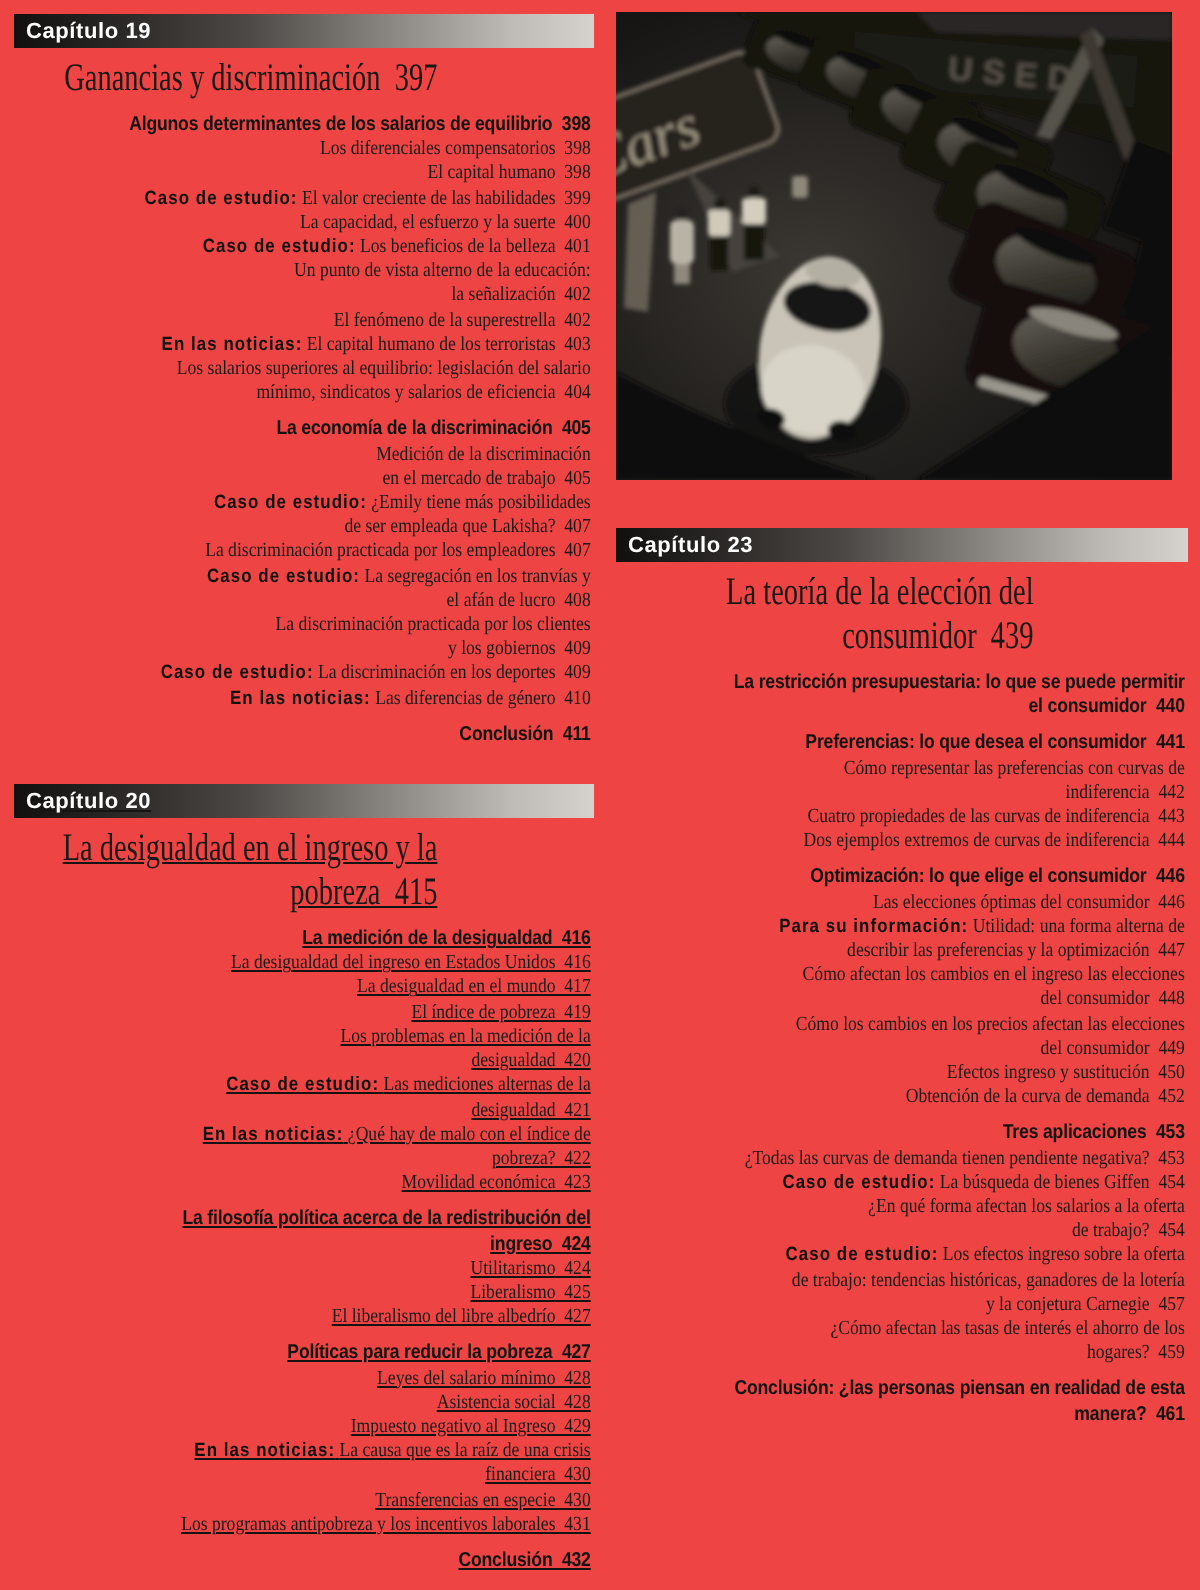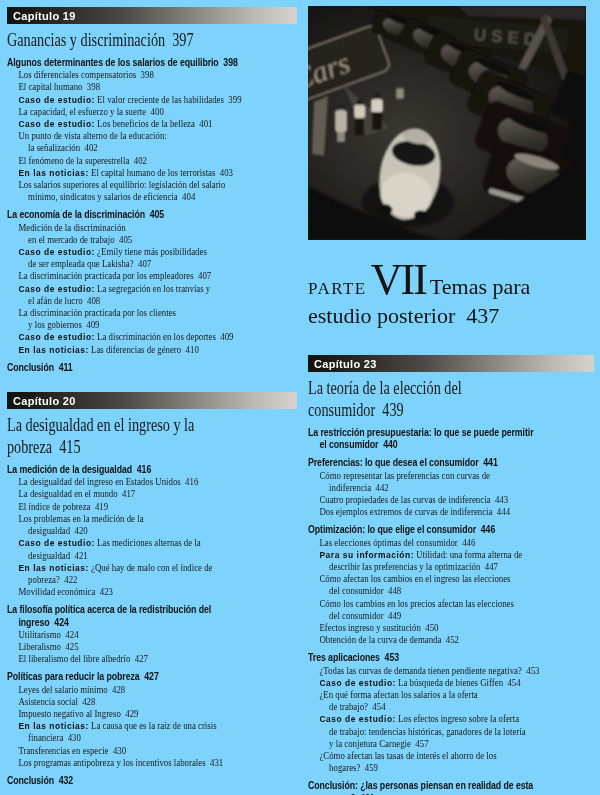--- a/index.html
+++ b/index.html
@@ -1,21 +1,21 @@
 <!DOCTYPE html>
 <html><head>
 <meta charset="utf-8">
 <style>
   html,body{margin:0;padding:0;}
   body{
     width:600px;height:795px;background:#fcfcfa;overflow:hidden;
     font-family:"Liberation Serif",serif;color:#141414;
     -webkit-font-smoothing:antialiased;
   }
-  .page{position:relative;width:600px;height:795px;background:#7dd3fc;}
+  .page{position:relative;width:600px;height:795px;background:#ef4444;text-align:right;}
   .col{position:absolute;top:0;}
   .col-left{left:7px;width:290px;}
   .col-right{left:308px;width:286px;}
 
   
   .chapter-bar{
     height:17px;display:flex;align-items:center;padding-left:6px;box-sizing:border-box;
     background:linear-gradient(to right,#12100e 0%,#262422 15%,#4c4845 40%,#8a8681 65%,#bcb8b3 85%,#d6d3ce 100%);
   }
   .bar-label{font:bold 11px "Liberation Sans",sans-serif;color:#ffffff;letter-spacing:.3px;}
@@ -34,21 +34,21 @@
   }
   .sec-head{
     font-family:"Liberation Sans",sans-serif;font-weight:bold;font-size:10px;
     letter-spacing:-.1px;margin-top:6px;padding-left:13px;text-indent:-13px;color:#121212;
   }
   .entry{padding-left:24px;text-indent:-11px;color:#1a1a1a;}
   .entry-prefix{font-family:"Liberation Sans",sans-serif;font-weight:bold;font-size:9.6px;letter-spacing:.6px;color:#101010;}
   .entry-text{font-family:"Liberation Serif",serif;}
 
   #ch19{margin-top:7px;}
-  #ch20{margin-top:18px;}
+  #ch20{margin-top:18px;text-decoration:underline;}
   #ch21{margin-top:24px;}
 
   
   .photo{margin-top:6px;width:278px;height:234px;line-height:0;}
 
   
   .part-heading{
     margin-top:26px;white-space:pre;line-height:27px;color:#141414;
     font-family:"Liberation Serif",serif;
   }
@@ -190,22 +190,20 @@
               <rect x="64" y="106" width="10" height="18" fill="#16140f"></rect>
             <rect x="88" y="82" width="8" height="11" rx="2" fill="#8f897c"></rect>
           </g>
 
           <path d="M0,180 Q60,212 130,234 H0 Z" fill="#100f0e"></path>
           <path d="M150,234 L278,152 V234 Z" fill="#0d0c0b"></path>
         </g>
       </svg>
     </div>
 
-    <div class="part-heading"><span class="part-label">PARTE</span> <span class="part-numeral">VII</span> <span class="part-title">Temas para
-estudio posterior  437</span></div>
 
     <section id="ch21" class="chapter">
         <div class="chapter-bar">
           <span class="bar-label">Capítulo 23</span>
         </div>
         <div class="ch-title">La teoría de la elección del
 consumidor  439</div>
         <div class="ch-body"><div class="sec-head">La restricción presupuestaria: lo que se puede permitir
 el consumidor  440</div><div class="sec-head">Preferencias: lo que desea el consumidor  441</div><div class="entry"><span class="entry-text">Cómo representar las preferencias con curvas de
 indiferencia  442</span></div><div class="entry"><span class="entry-text">Cuatro propiedades de las curvas de indiferencia  443</span></div><div class="entry"><span class="entry-text">Dos ejemplos extremos de curvas de indiferencia  444</span></div><div class="sec-head">Optimización: lo que elige el consumidor  446</div><div class="entry"><span class="entry-text">Las elecciones óptimas del consumidor  446</span></div><div class="entry"><span class="entry-prefix">Para su información:</span> <span class="entry-text">Utilidad: una forma alterna de

